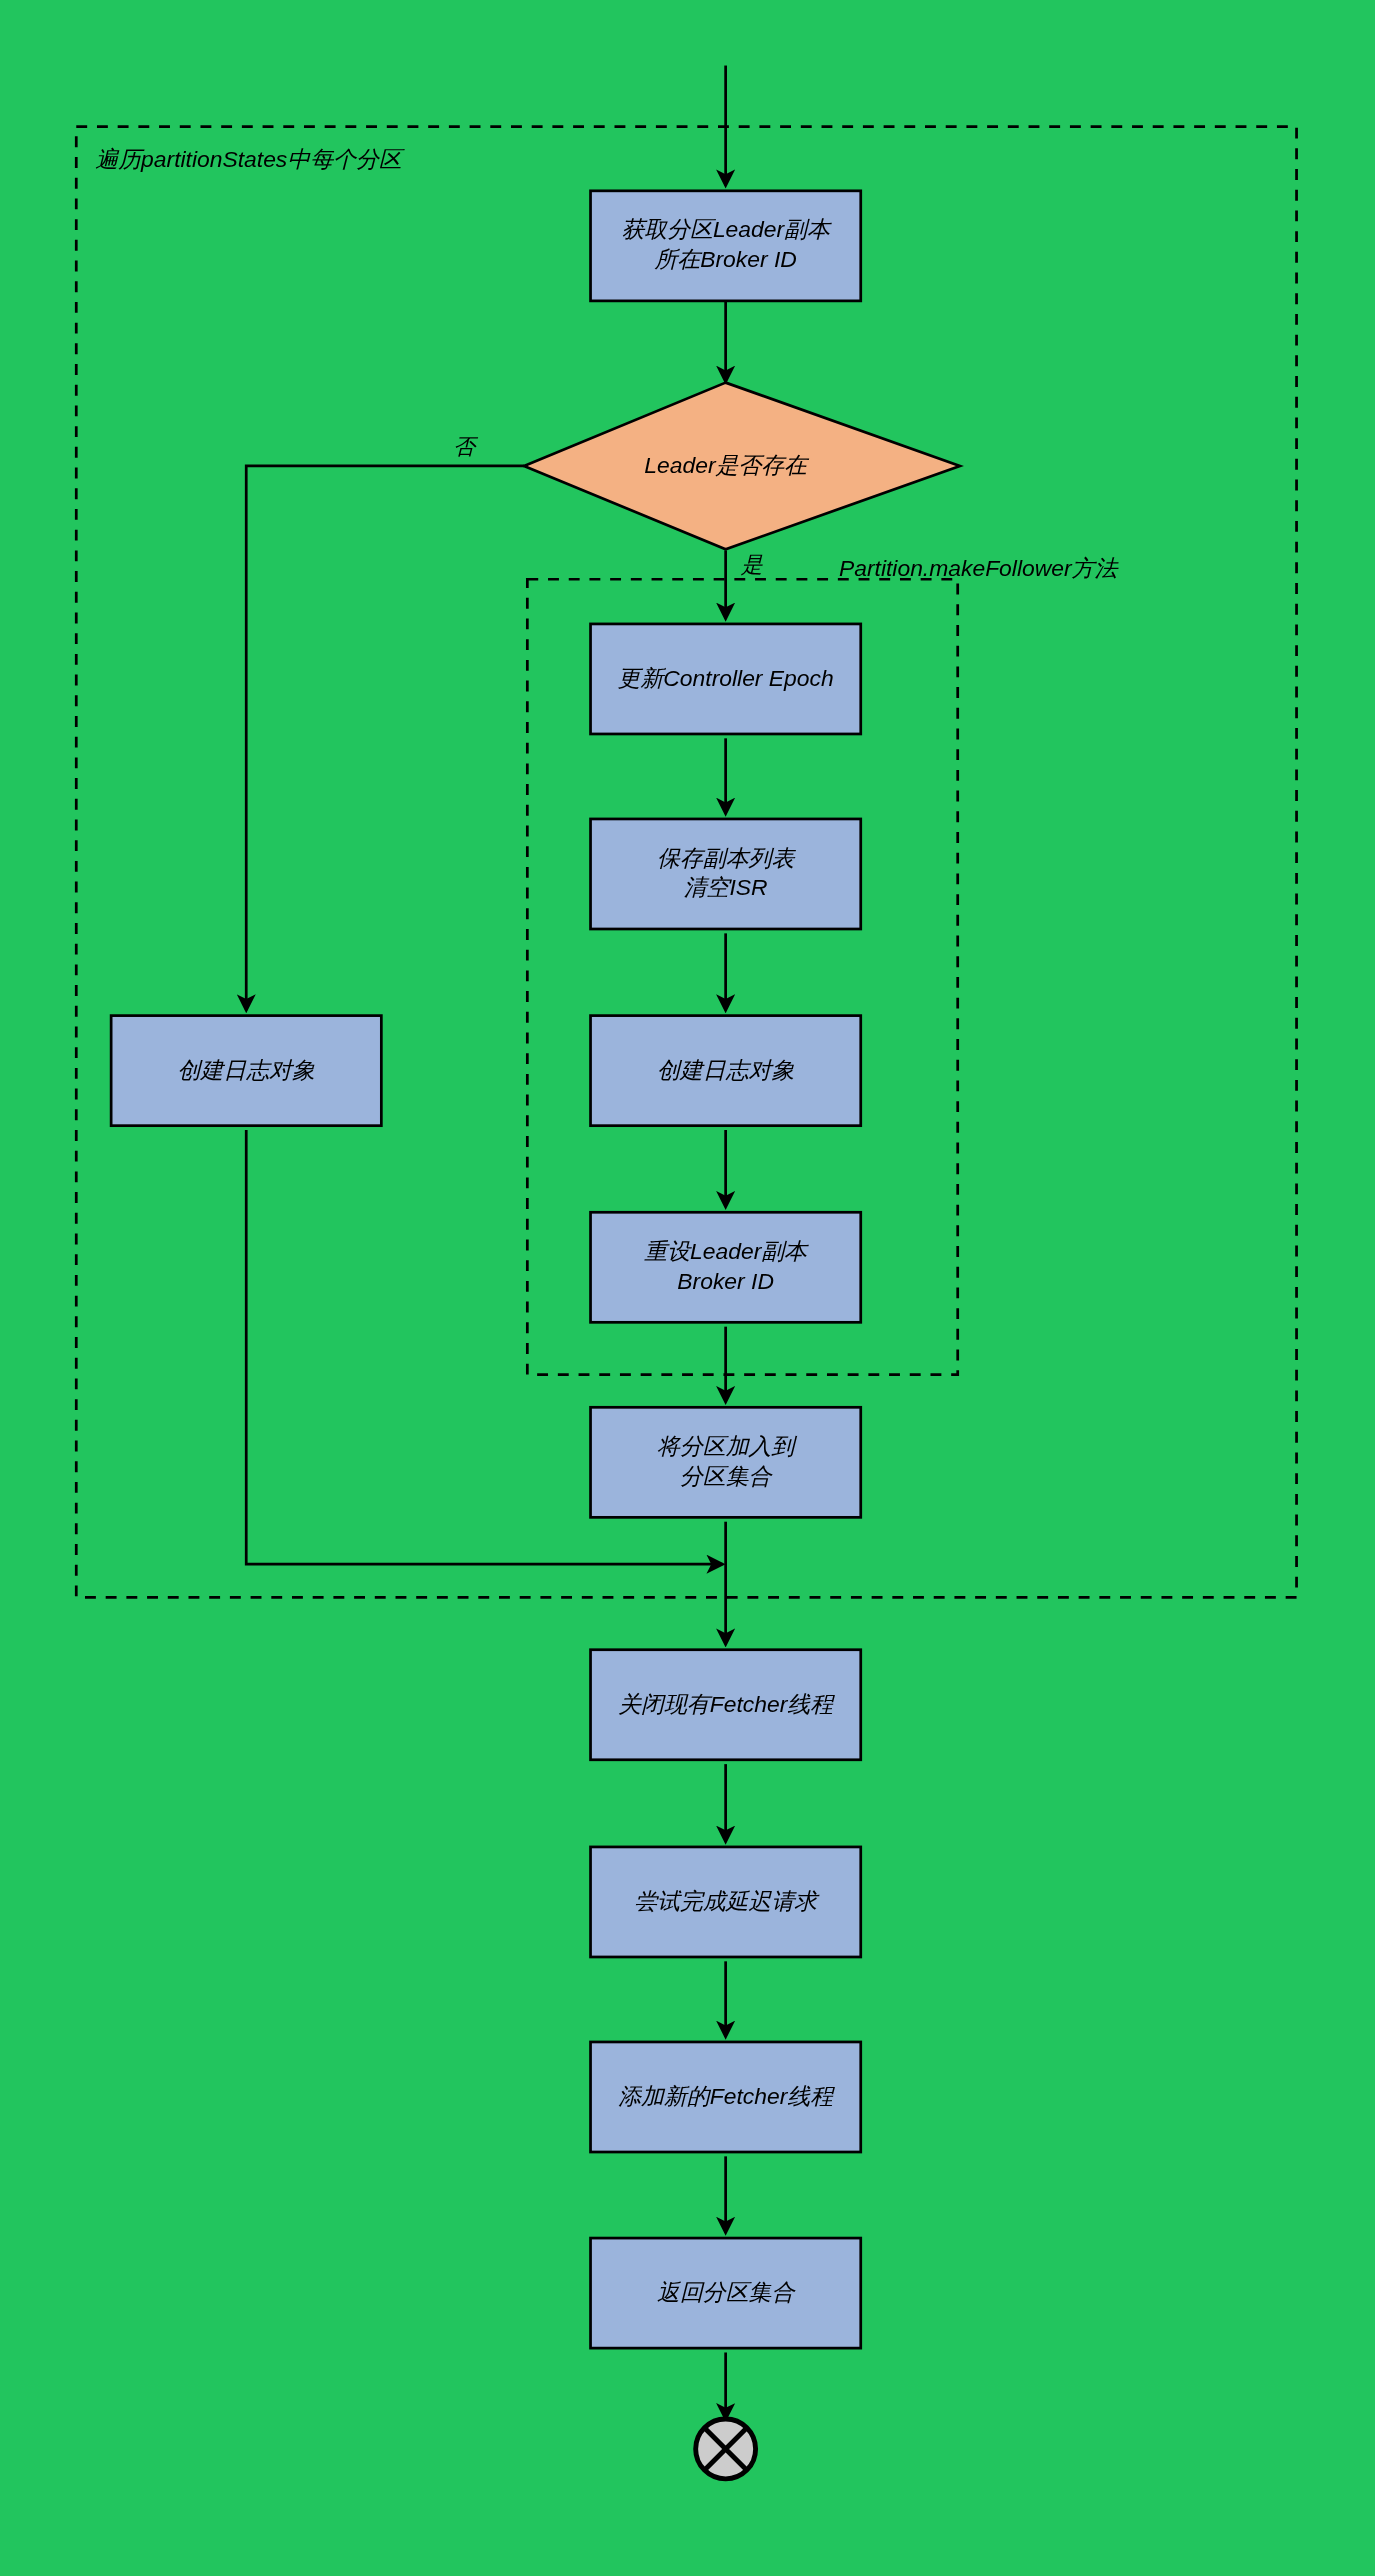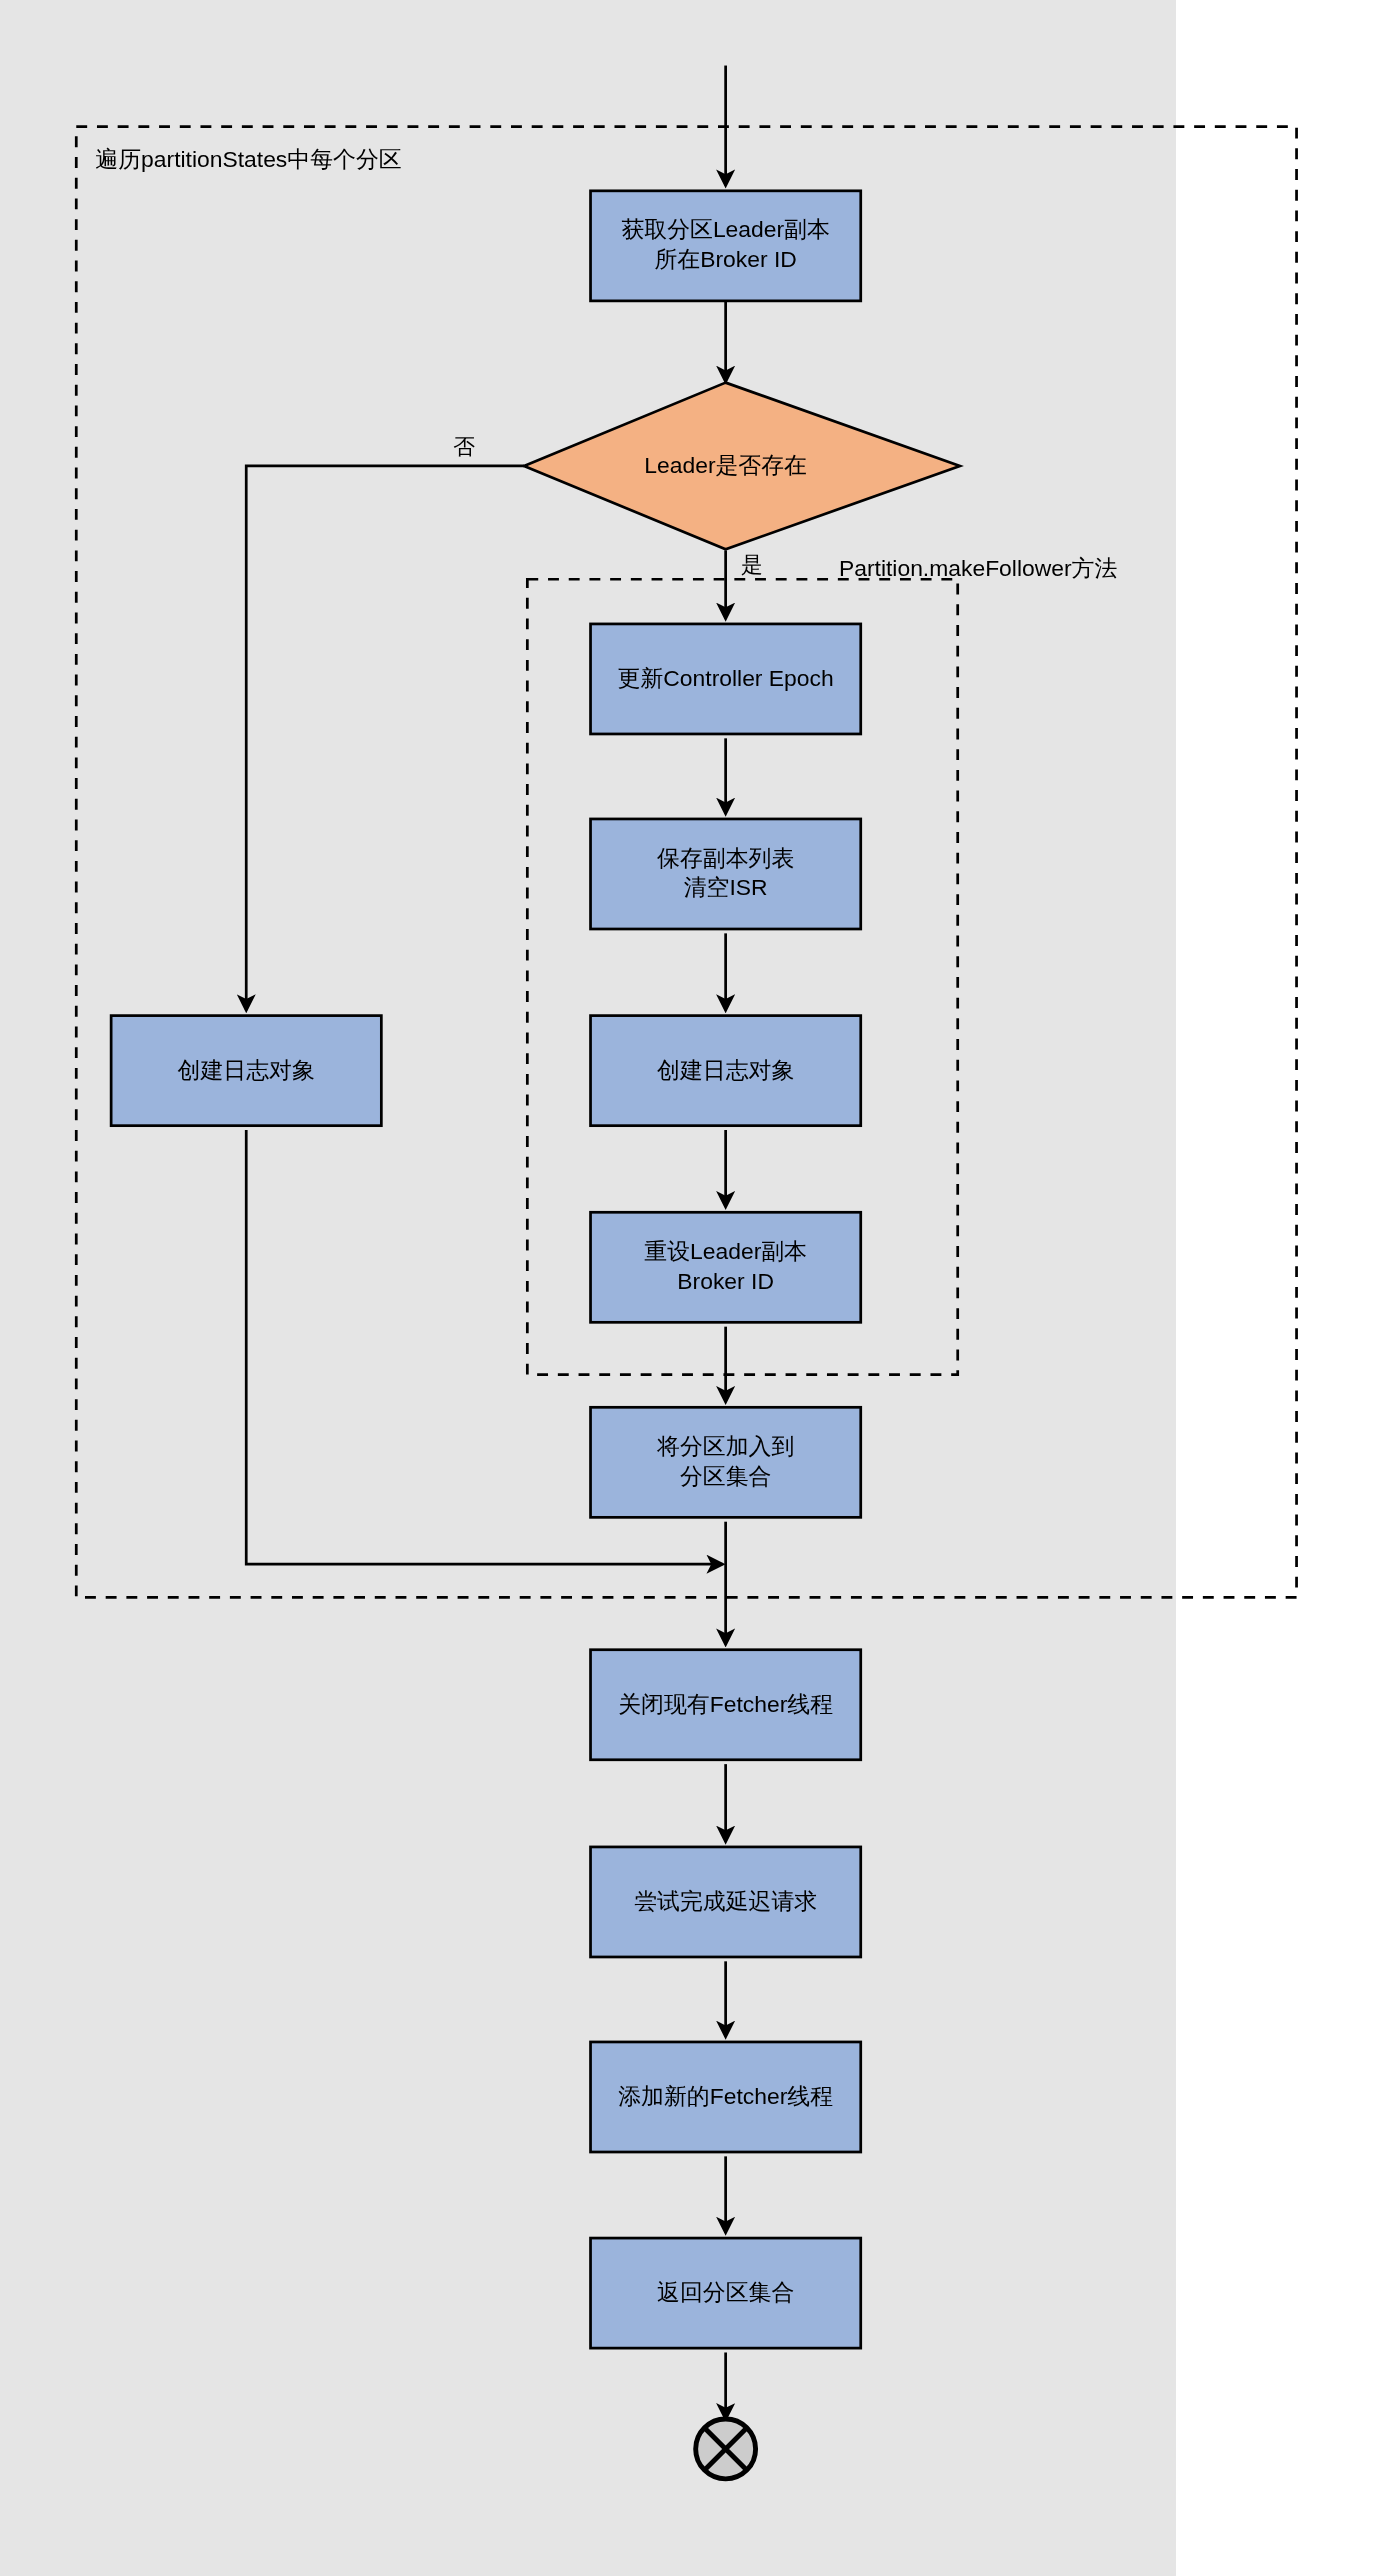--- a/index.html
+++ b/index.html
@@ -4,24 +4,25 @@
 <style>
   html, body {
     margin: 0;
     padding: 0;
     background: #ffffff;
   }
   body {
     font-family: "Liberation Sans", "DejaVu Sans", sans-serif;
   }
   #flow-root {
-    width: 1176px;
+    width: 1375px;
     height: 2576px;
     position: relative;
-    background: #e5e5e5;
+    background: #22c55e;
+    font-style: italic;
   }
   svg#flow-svg {
     display: block;
     width: 1375px;
     height: 2576px;
   }
   .node-rect {
     fill: #9BB4DC;
     stroke: #000000;
     stroke-width: 5;

